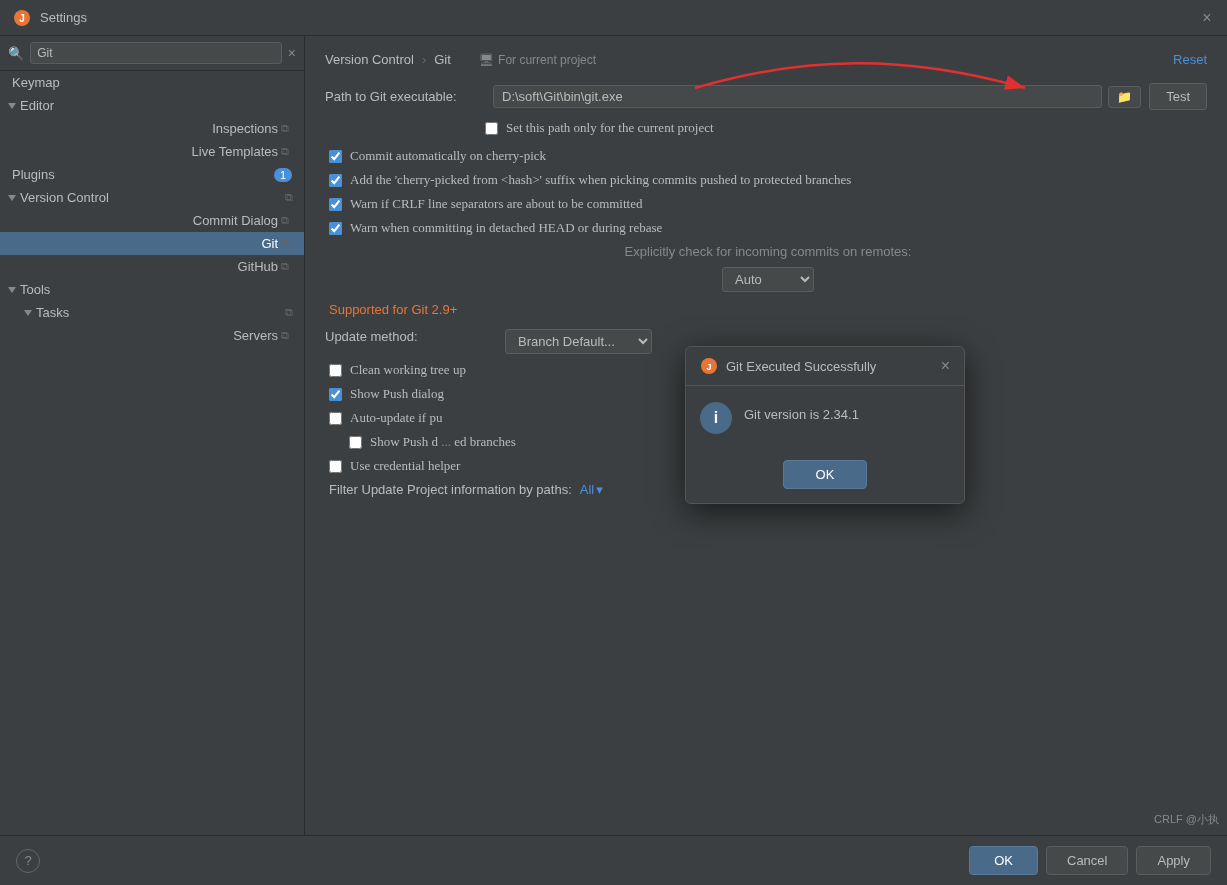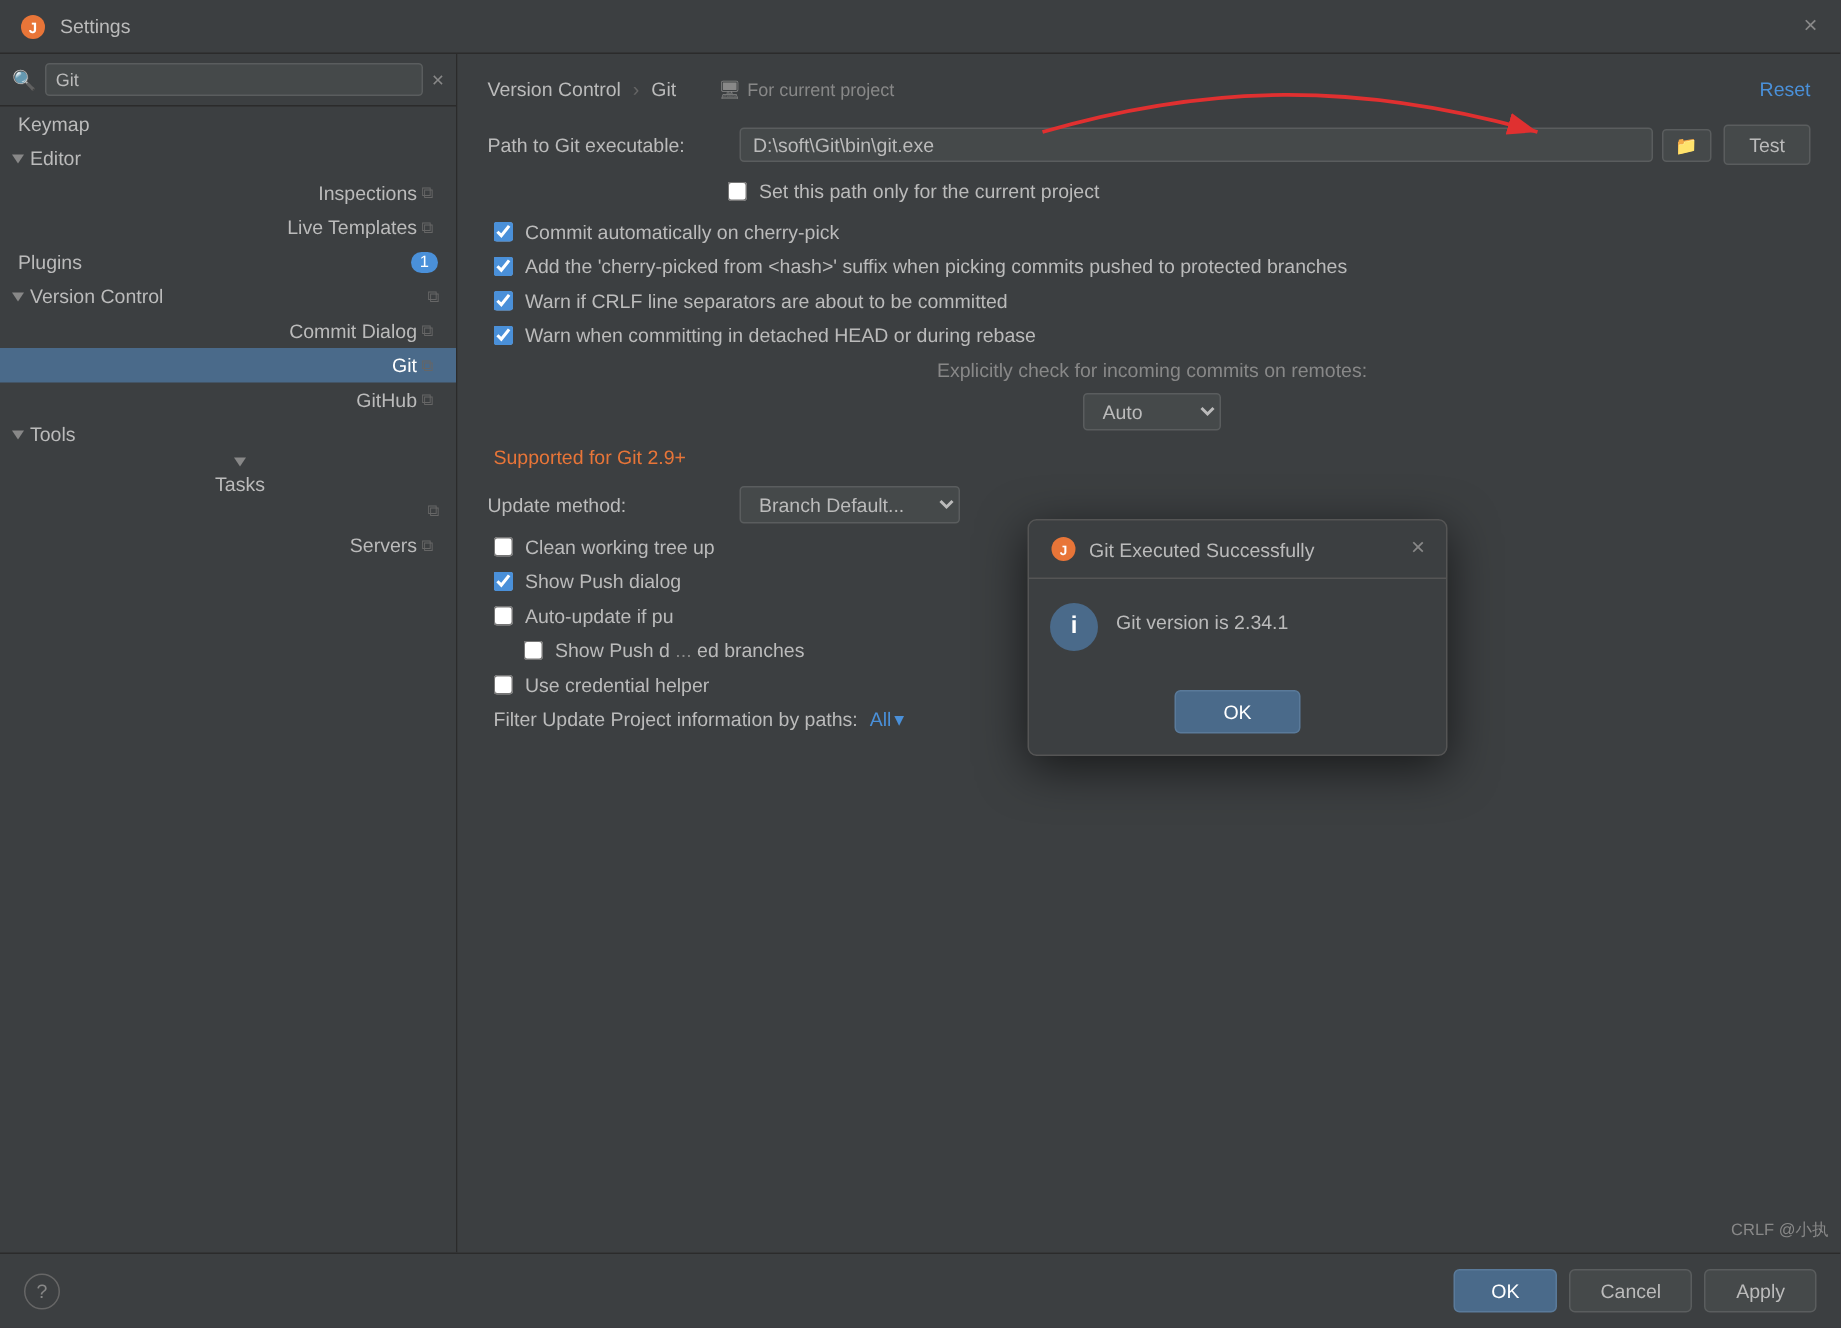--- a/index.html
+++ b/index.html
@@ -238,20 +238,21 @@
     }
     .checkbox-row input[type=checkbox] {
       accent-color: #4a90d9;
       width: 13px;
       height: 13px;
       cursor: pointer;
     }
     .checkbox-label {
       color: #bbbbbb;
       font-size: 13px;
+      font-family: Liberation Serif, serif;
     }
     .dropdown-row {
       display: flex;
       align-items: center;
       gap: 8px;
       margin-bottom: 10px;
       padding-left: 4px;
     }
     .dropdown-label {
       color: #888;
@@ -267,22 +268,21 @@
       cursor: pointer;
     }
     .git-supported {
       color: #e87538;
       font-size: 13px;
       margin-bottom: 12px;
       padding-left: 4px;
     }
     .update-method-row {
       display: flex;
-      align-items: center;
-      gap: 8px;
+      gap: 20px;
       margin-bottom: 8px;
     }
     .protected-row {
       display: flex;
       align-items: center;
       gap: 8px;
       margin-bottom: 10px;
     }
     .protected-input {
       flex: 1;
@@ -531,21 +531,21 @@
       <div class="sidebar-child">
         <span>GitHub</span>
         <span class="copy-icon">⧉</span>
       </div>
 
       <div class="sidebar-section">
         <span class="triangle down"></span>
         <span>Tools</span>
       </div>
 
-      <div class="sidebar-section" style="padding-left:24px;flex-direction:column;">
+      <div class="sidebar-section" style="padding-left:24px;">
         <span class="triangle down"></span>
         <span>Tasks</span>
         <span class="copy-icon" style="margin-left:auto;">⧉</span>
       </div>
 
       <div class="sidebar-child" style="padding-left:44px;">
         <span>Servers</span>
         <span class="copy-icon">⧉</span>
       </div>
     </div>

